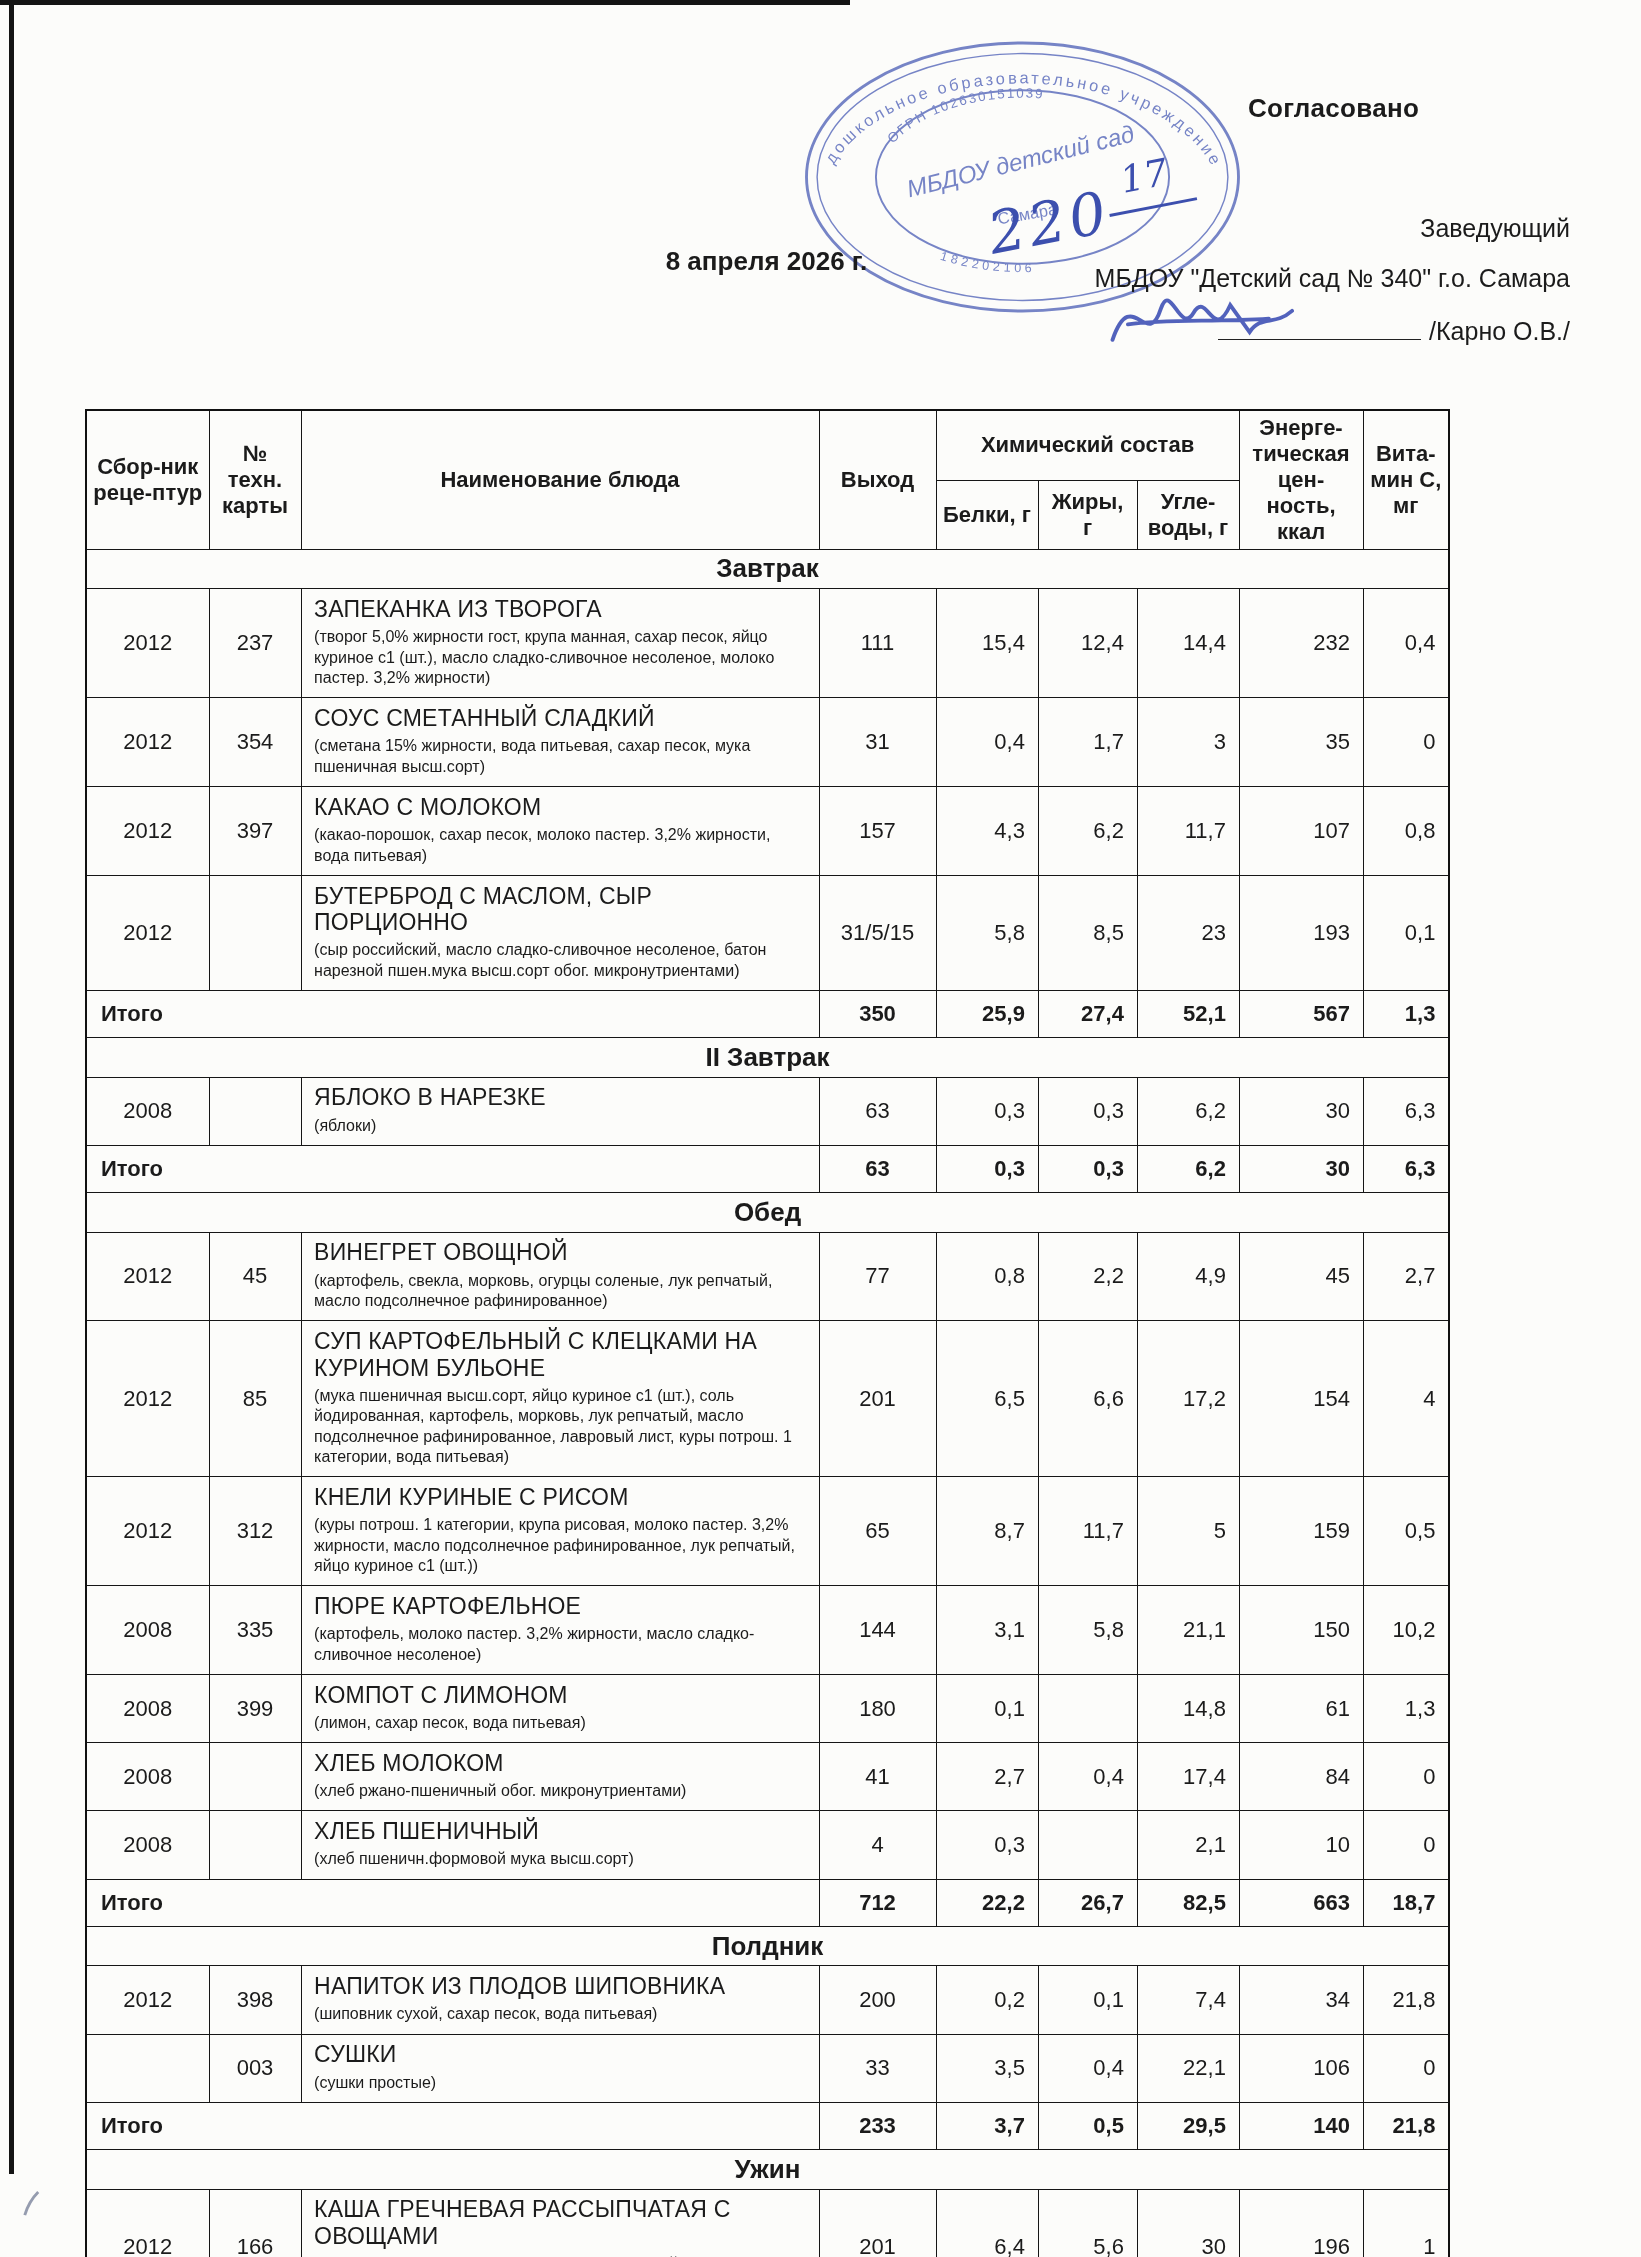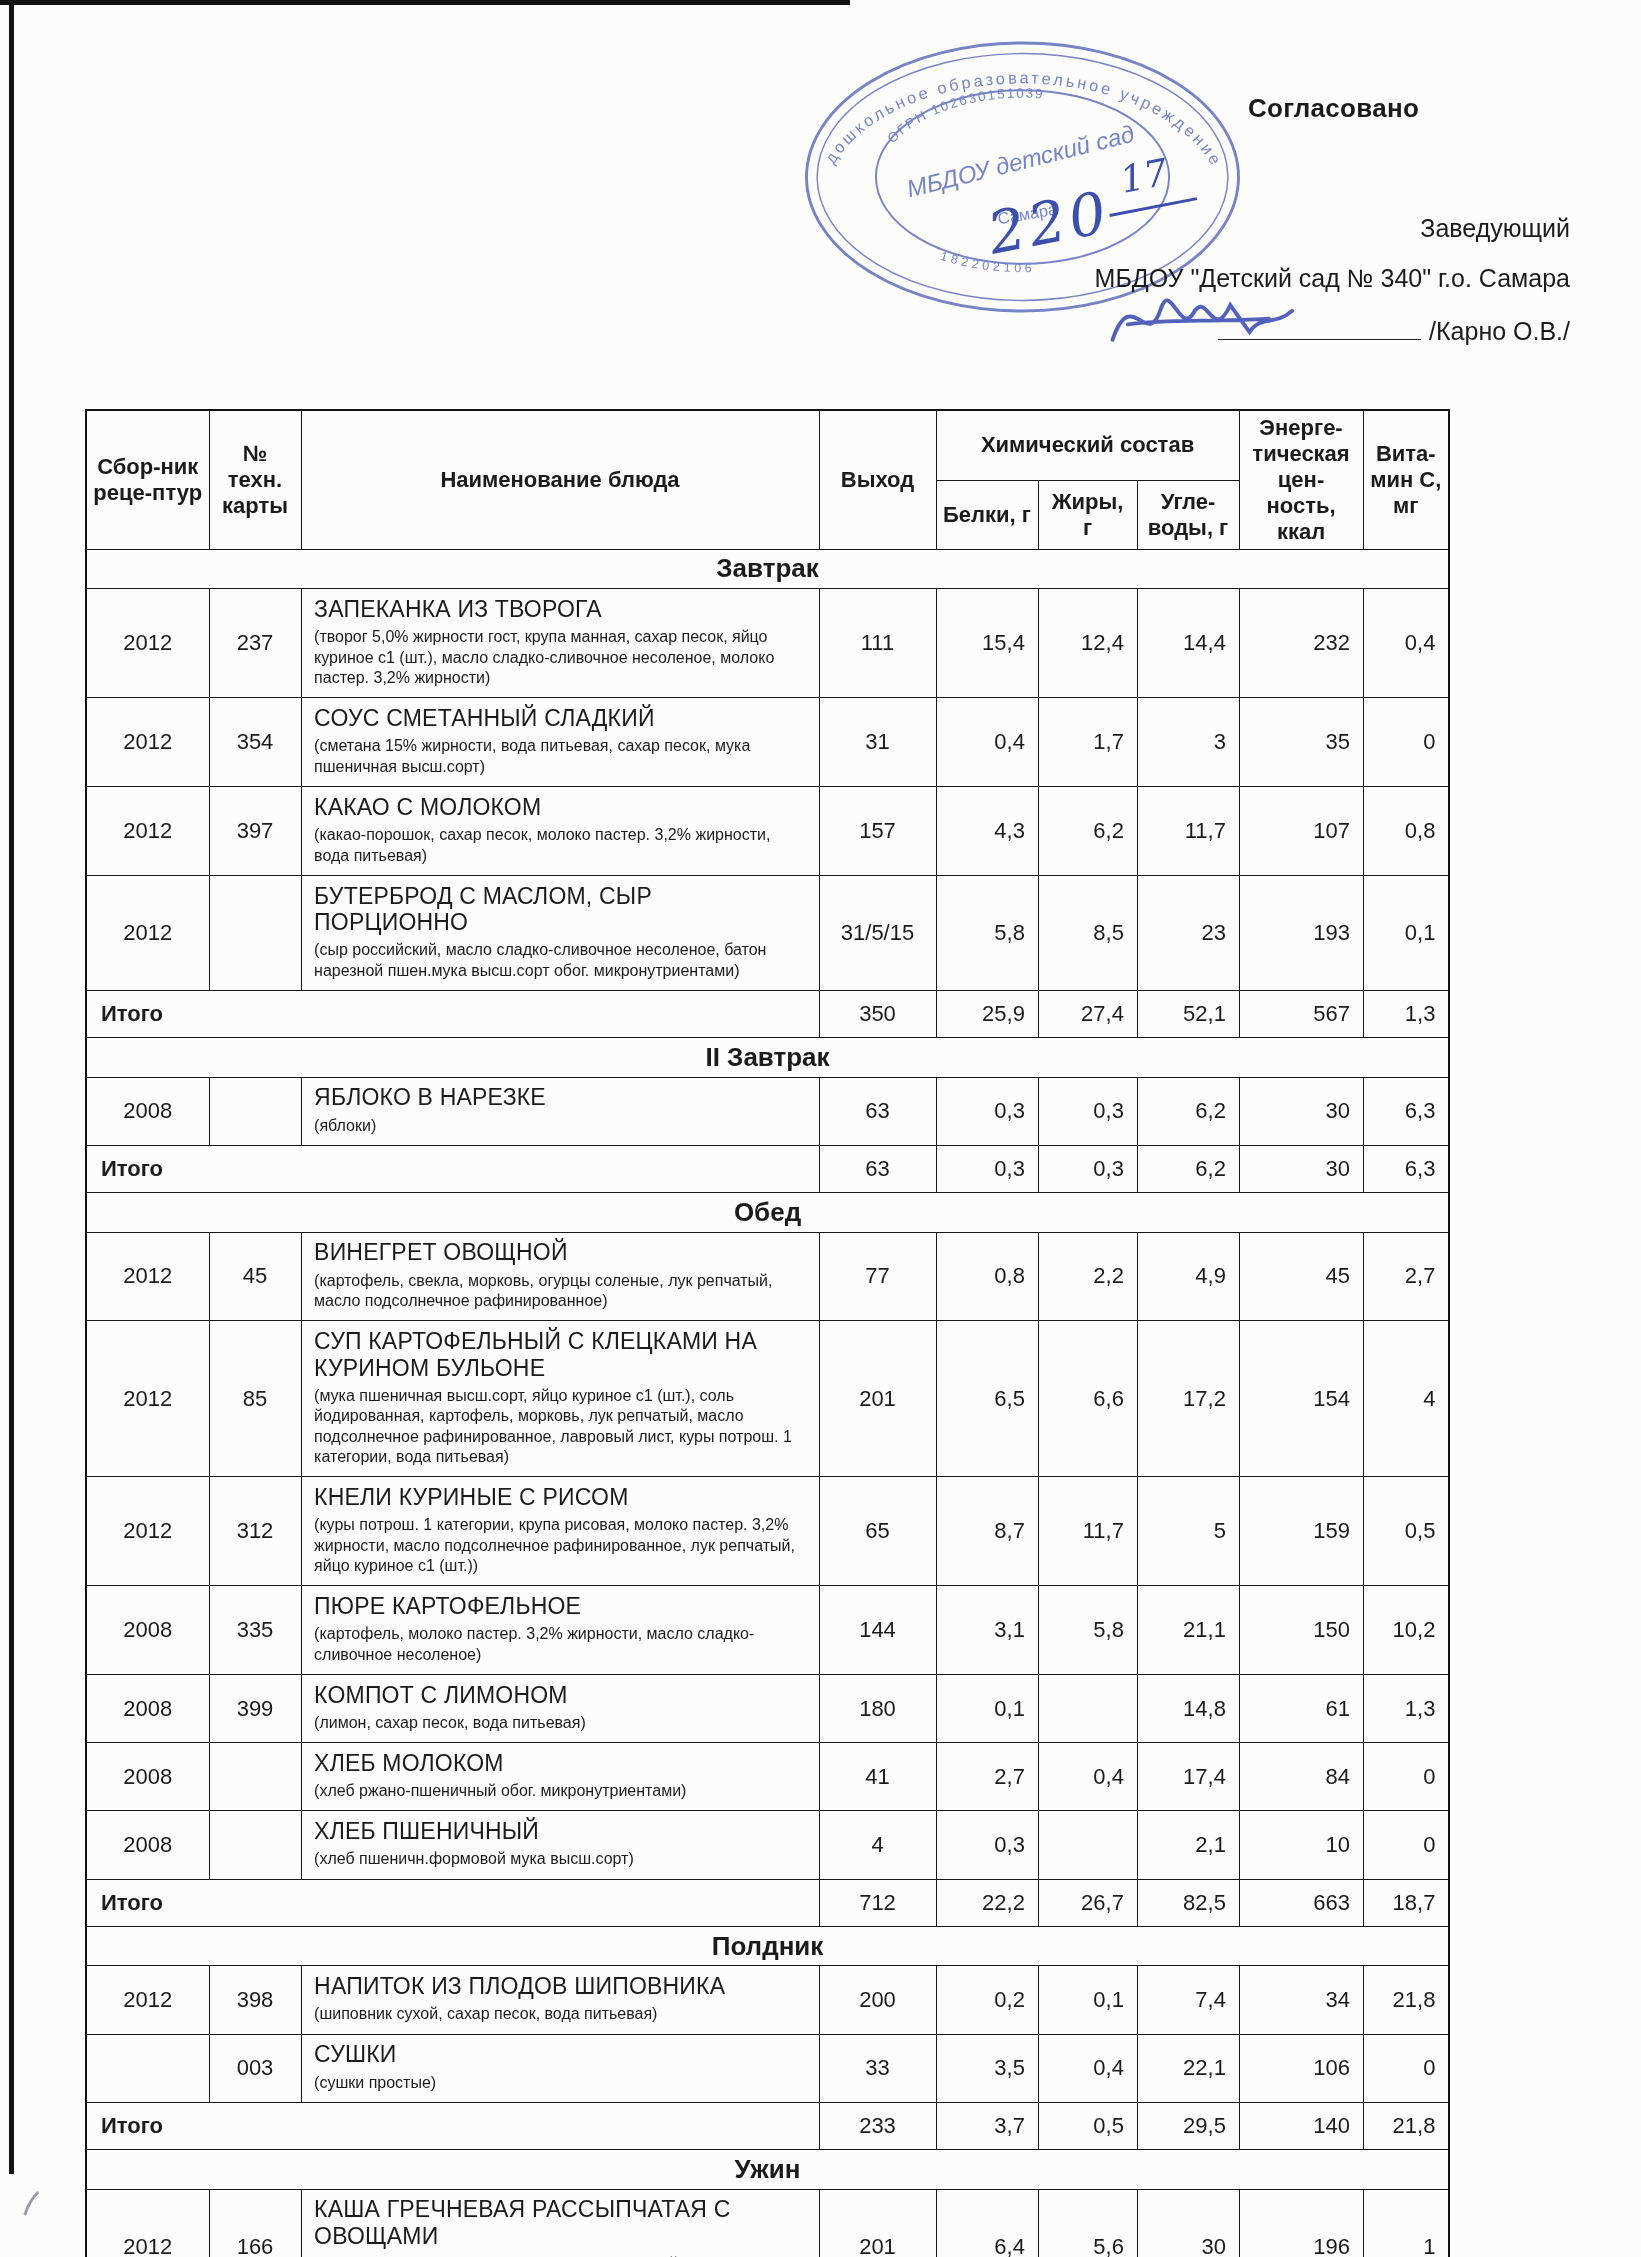--- a/index.html
+++ b/index.html
@@ -49,21 +49,21 @@
   tr.hr1{height:62px;} tr.hr2{height:60px;}
   td.section-cell{font-size:26px;font-weight:bold;text-align:center;height:35px;padding:1.9px;}
   td.code{font-size:22px;text-align:center;}
   td.dish-cell{padding:6.8px 9.7px 8.7px 12.6px;vertical-align:top;}
   .dish-name{font-size:23px;line-height:1.15;letter-spacing:0.2px;}
   .dish-ing{font-size:16px;line-height:1.28;margin-top:4.8px;}
   td.yield{font-size:22px;text-align:center;}
   td.num{font-size:22px;text-align:right;padding-right:12.6px;}
   tr.total-row td{height:44px;}
   td.total-label{font-size:22px;font-weight:bold;text-align:left;padding-left:14px;}
-  .bold{font-weight:normal;}
+  .bold{font-weight:bold;}
 </style>
 </head>
 <body>
 
 <div class="scan-edge-left"></div>
 <div class="scan-edge-top"></div>
 <svg class="pen-mark" width="25" height="33" viewBox="0 0 26 34">
   <path d="M6 28 C 9 18, 14 10, 20 4" stroke="#6a748f" stroke-width="3" fill="none" opacity="0.7"></path>
 </svg>
 
@@ -96,20 +96,21 @@
   <div class="sig-line">
     <span class="sig-underline"></span><span>/Карно О.В./</span>
   </div>
 </div>
 
 <svg class="signature" viewBox="0 0 230 92">
   <path d="M14 66 C 34 8, 50 78, 64 34 C 74 4, 84 62, 98 38 C 112 14, 118 70, 136 30 L 156 58 C 168 40, 182 52, 200 36 M 30 50 C 70 44, 120 48, 176 44" stroke="#3f51b5" stroke-width="4" fill="none" stroke-linecap="round" opacity="0.9"></path>
 </svg>
 
 <div class="title-block">
+  <div class="title-date">8 апреля 2026 г.</div>
 </div>
 
 <div class="hw-price">
   <span class="hw-main">220</span><span class="hw-frac"><span class="hw-sup">17</span><span class="hw-dash"></span></span>
 </div>
 
 <div class="menu-table-wrap">
   <table class="menu">
     <colgroup>
       <col style="width:123px">

